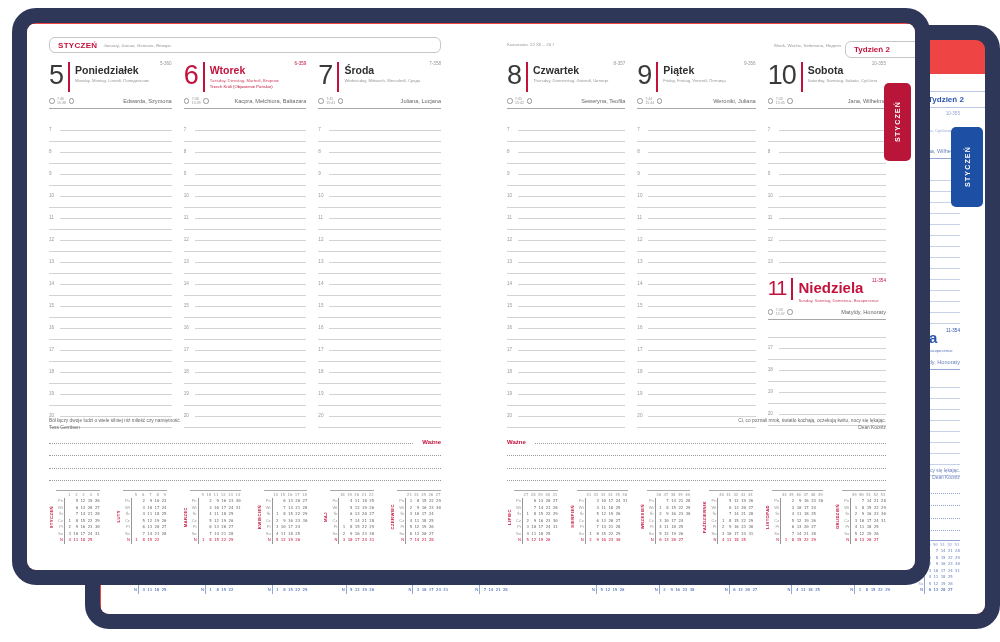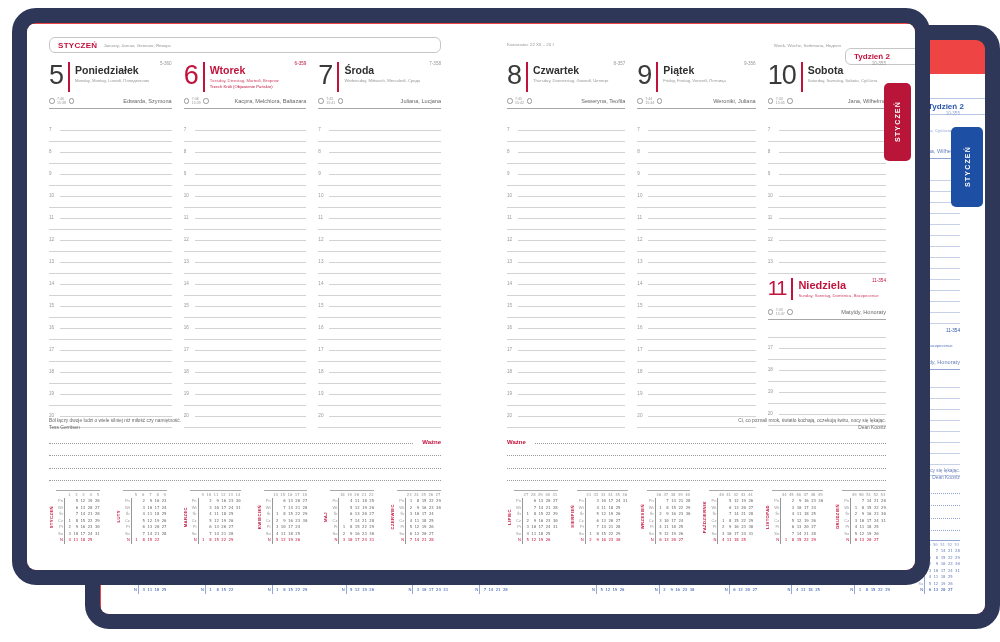--- a/index.html
+++ b/index.html
@@ -21,21 +21,21 @@
   .page{position:relative;width:444px;height:547px;}
 
   
   .monthbox{position:absolute;top:13px;height:16px;border:1px solid var(--boxborder);border-radius:6px;
     display:flex;align-items:center;padding:0 8px;box-sizing:border-box;}
   .monthname{font-size:8px;font-weight:bold;color:var(--accent);letter-spacing:.3px;}
   .monthintl{font-size:4.4px;color:var(--muted);margin-left:6px;padding-top:1px;white-space:nowrap;}
   .rhead{position:absolute;top:11px;height:20px;}
   .zodiac{position:absolute;left:0;top:7px;font-size:4.4px;color:var(--muted);}
   .weekintl{position:absolute;right:74px;top:8px;font-size:4.4px;color:var(--muted);white-space:nowrap;}
-  .weekbox{position:absolute;left:338px;top:13px;width:86px;height:17px;border:1px solid var(--boxborder);
+  .weekbox{position:absolute;left:338px;top:6px;width:86px;height:17px;border:1px solid var(--boxborder);
     border-radius:6px;display:flex;align-items:center;padding-left:8px;box-sizing:border-box;}
   .weeklabel{font-size:8px;font-weight:bold;color:var(--accent);}
 
   .pl .monthbox{left:22px;right:30px;}
   .pl .days{left:22px;right:30px;}
   .pl .quote{left:22px;}
   .pl .wazne{left:22px;right:30px;}
   .pl .minicals{left:22px;right:30px;}
   .pr .rhead{left:36px;right:0;}
   .pr .days{left:36px;right:29px;}
@@ -52,21 +52,21 @@
   .daystack{padding-top:4px;}
   .dayname{font-size:10.5px;font-weight:bold;color:var(--name);}
   .dayintl{font-size:4.2px;color:var(--muted);margin-top:1.5px;white-space:nowrap;}
   .dayholiday{font-size:4.2px;color:var(--accent);margin-top:1px;white-space:nowrap;}
   .daydoy{position:absolute;top:1px;right:0;font-size:4.6px;color:var(--muted);}
   .acc .daynum,.acc .dayname,.acc .daydoy{color:var(--accent);}
   .acc .dayintl{color:var(--accent);opacity:.8;}
   .sub{height:28px;}
   .sub .daynum{font-size:20px;line-height:23px;}
   .sub .daybar{height:22px;margin-top:1px;}
-  .sub .dayname{font-size:11px;}
+  .sub .dayname{font-size:15px;}
   .sub .daystack{padding-top:2px;}
 
   .sunrow{height:14px;display:flex;justify-content:space-between;align-items:center;border-bottom:1px solid var(--rule);}
   .sungroup{display:flex;align-items:center;gap:2.5px;}
   .circ{width:3.5px;height:3.5px;border:0.6px solid var(--muted);border-radius:50%;}
   .suntimes{font-size:3.6px;line-height:4.2px;color:var(--muted);}
   .namedays{font-size:5.6px;color:var(--gray);white-space:nowrap;}
 
   .sched{margin-top:11px;}
   .hrow{height:10.5px;position:relative;}

